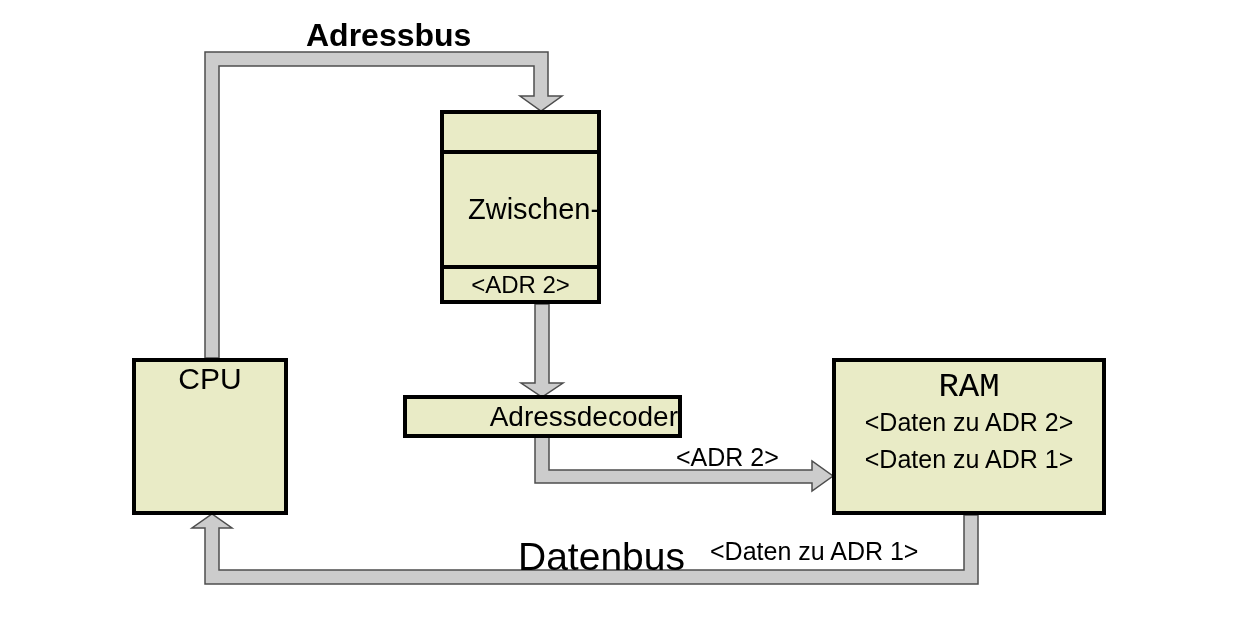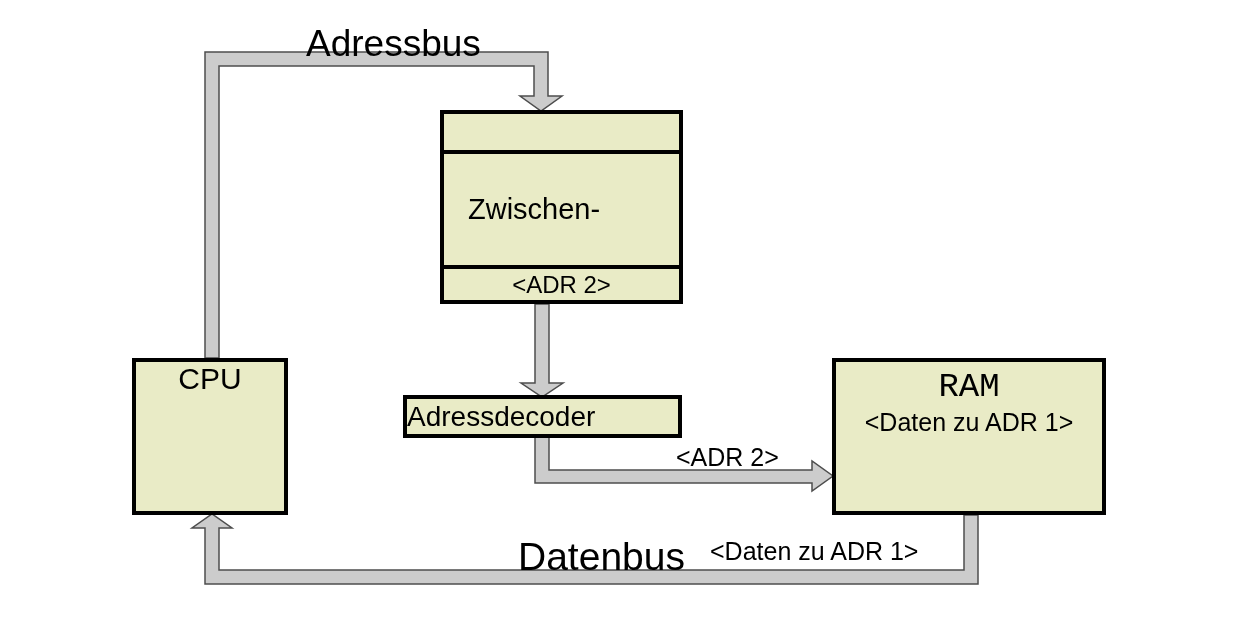--- a/index.html
+++ b/index.html
@@ -16,36 +16,36 @@
     font-family:"Liberation Sans",sans-serif;color:var(--text-color);overflow:hidden;
   }
   .buses{position:absolute;left:0;top:0;}
   .buses polygon{fill:var(--bus-fill);stroke:var(--bus-outline);stroke-width:1.5;}
   .box{
     position:absolute;box-sizing:border-box;
     background:var(--box-fill);border:4px solid var(--box-border);
   }
   .box-cpu{left:132px;top:358px;width:156px;height:157px;
     display:flex;align-items:flex-start;justify-content:center;font-size:30px;}
-  .box-buffer{left:440px;top:110px;width:243px;height:194px;
+  .box-buffer{left:440px;top:110px;width:161px;height:194px;
     display:flex;flex-direction:column;}
   .buffer-slot-empty{height:36px;}
   .buffer-divider{height:4px;background:var(--box-border);flex:none;}
   .buffer-main{height:111px;display:flex;flex-direction:column;justify-content:center;
     padding-left:24px;font-size:29px;line-height:37px;}
   .buffer-register{height:31px;display:flex;align-items:center;justify-content:center;
     font-size:24px;}
   .box-decoder{left:403px;top:395px;width:279px;height:43px;
-    display:flex;align-items:center;justify-content:flex-start;font-size:28px;}
+    display:flex;align-items:center;justify-content:flex-end;font-size:28px;}
   .box-ram{left:832px;top:358px;width:274px;height:157px;
     display:flex;flex-direction:column;align-items:center;padding-top:9px;}
   .ram-title{font-size:34px;line-height:33px;font-family:Liberation Mono, monospace;}
   .ram-line{font-size:25px;line-height:37px;}
   .free-label{position:absolute;white-space:nowrap;}
-  .lbl-adressbus{left:306px;top:23px;font-size:37px;}
+  .lbl-adressbus{left:306px;top:17px;font-size:32px;font-weight:bold;}
   .lbl-datenbus{left:518px;top:535px;font-size:39px;}
   .lbl-bus-adr2{left:676px;top:443px;font-size:25px;}
   .lbl-bus-daten1{left:710px;top:537px;font-size:25px;}
 </style>
 </head>
 <body>
 
 <div class="stage">
 
   <svg class="buses" width="1234" height="617" viewBox="0 0 1234 617">
@@ -72,20 +72,21 @@
     <div class="buffer-divider"></div>
     <div class="buffer-register">&lt;ADR 2&gt;</div>
   </div>
 
   <div class="box box-decoder">
     <span>Adressdecoder</span>
   </div>
 
   <div class="box box-ram">
     <div class="ram-title">RAM</div>
+    <div class="ram-line">&lt;Daten zu ADR 2&gt;</div>
     <div class="ram-line">&lt;Daten zu ADR 1&gt;</div>
   </div>
 
   <div class="free-label lbl-adressbus">Adressbus</div>
   <div class="free-label lbl-bus-adr2">&lt;ADR 2&gt;</div>
   <div class="free-label lbl-datenbus">Datenbus</div>
   <div class="free-label lbl-bus-daten1">&lt;Daten zu ADR 1&gt;</div>
 
 </div>
 

